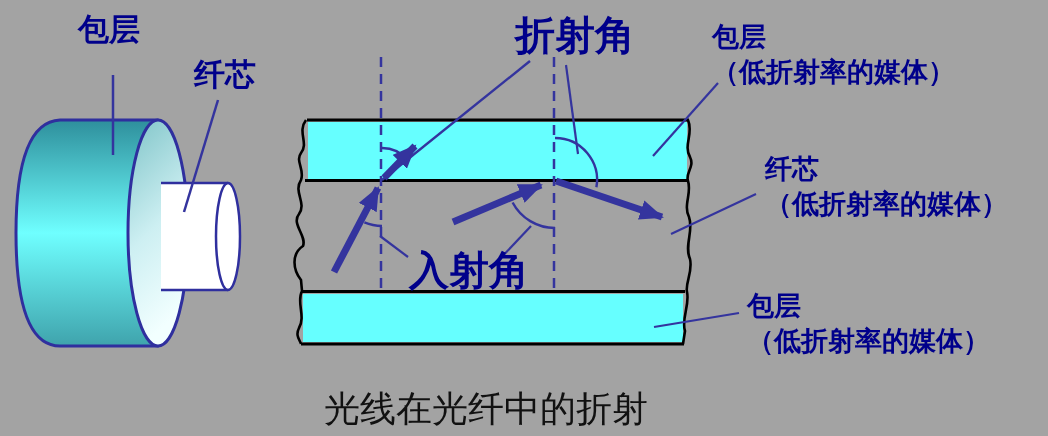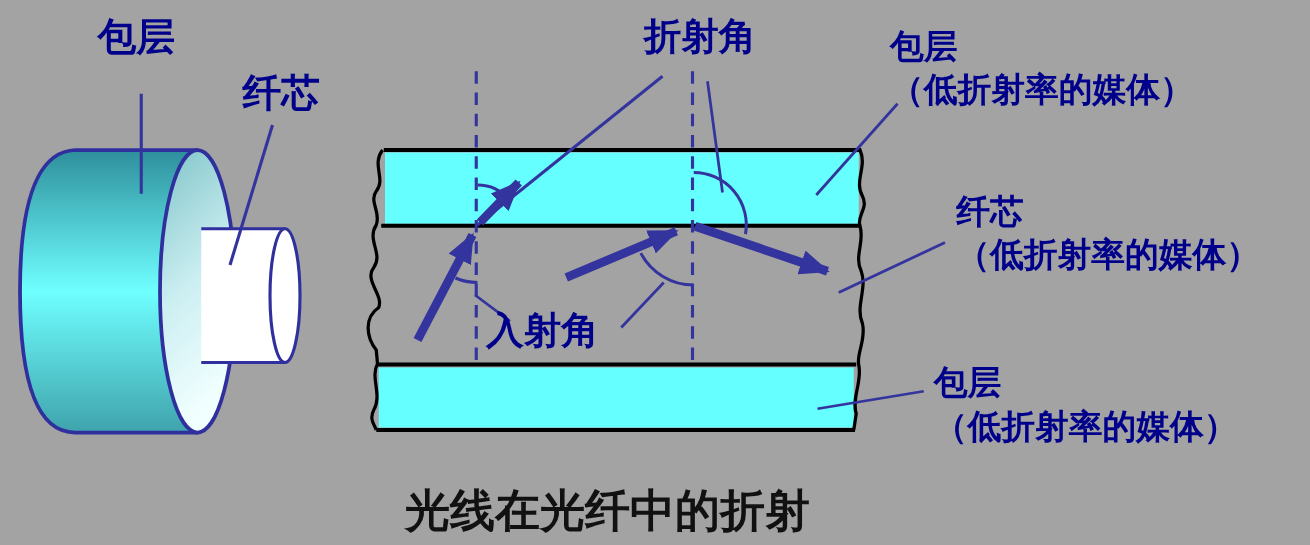--- a/index.html
+++ b/index.html
@@ -7,24 +7,24 @@
     position:relative;width:1032px;height:436px;background:#a3a3a3;overflow:hidden;
     font-family:"Liberation Sans","DejaVu Sans",sans-serif;
     padding-left:33px;
   }
   #stage svg{position:absolute;left:0;top:0;}
   .lbl{
     position:absolute;color:#00008B;font-weight:bold;white-space:nowrap;
     line-height:1.0;user-select:none;
   }
   .lbl-big{font-size:31px;}
-  .lbl-angle{font-size:30px;}
+  .lbl-angle{font-size:40px;}
   .lbl-right{font-size:27px;line-height:35px;}
   .caption{
-    position:absolute;color:#111111;font-weight:bold;font-size:36px;white-space:nowrap;
+    position:absolute;color:#111111;font-weight:normal;font-size:36px;white-space:nowrap;
   }
 </style>
 </head>
 <body>
 
 <div id="stage">
 
   <svg width="1048" height="436" viewBox="0 0 1048 436">
     <defs>
       <linearGradient id="bodyGrad" x1="0" y1="0" x2="0" y2="1">
@@ -94,21 +94,21 @@
       <line x1="739" y1="313" x2="654" y2="327"></line>
     </g>
   </svg>
 
   <div class="lbl lbl-big" style="left:78px;top:14px">包层</div>
 
   <div class="lbl lbl-big" style="left:194px;top:59px">纤芯</div>
 
   <div class="lbl lbl-angle" style="left:515px;top:15px">折射角</div>
 
-  <div class="lbl lbl-angle" style="left:389px;top:250px">入射角</div>
+  <div class="lbl lbl-angle" style="left:409px;top:250px">入射角</div>
 
   <div class="lbl lbl-right" style="left:712px;top:20px">
     <div>包层</div>
     <div>（低折射率的媒体）</div>
   </div>
 
   <div class="lbl lbl-right" style="left:765px;top:152px">
     <div>纤芯</div>
     <div>（低折射率的媒体）</div>
   </div>

